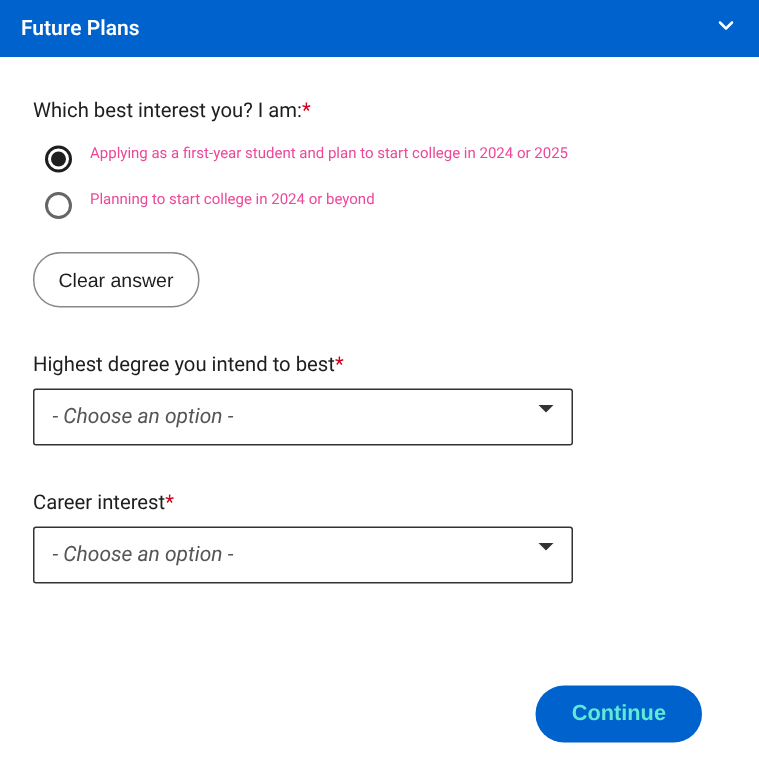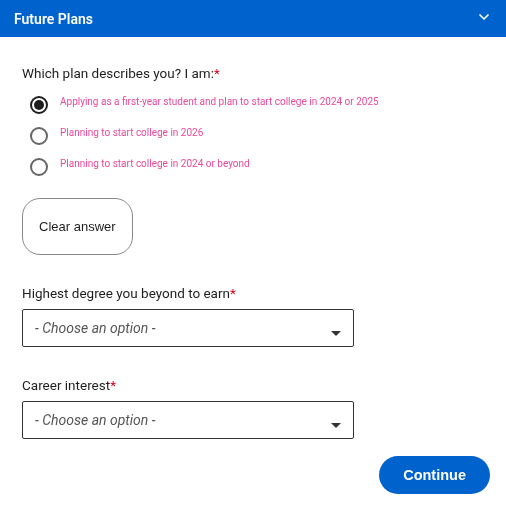--- a/index.html
+++ b/index.html
@@ -63,58 +63,58 @@
   .radio-label {
     font-size: 10px;
     line-height: 1.35;
     color: #ec4899;
   }
   .clear-btn {
     margin-top: 10px;
     border: 1px solid #888;
     background: #fff;
     border-radius: 18px;
-    padding: 20px 16px;
+    padding: 10px 16px;
     font-size: 13px;
     color: #1e1e1e;
     cursor: pointer;
   }
   .field-block { margin-top: 30px; }
   .field-label {
     font-size: 13.5px;
     margin-bottom: 8px;
   }
   .select {
-    width: 332px;
+    width: 360px;
     border: 1px solid #333;
     border-radius: 2px;
     padding: 10px 12px;
     display: flex;
     justify-content: space-between;
-    align-items: flex-end;
+    align-items: flex-start;
     cursor: pointer;
     background: #fff;
   }
   .select-placeholder {
     font-style: italic;
     color: #555;
     font-size: 14px;
   }
   .caret {
     width: 0; height: 0;
     border-left: 5px solid transparent;
     border-right: 5px solid transparent;
     border-top: 5px solid #333;
   }
   .continue-btn {
     position: absolute;
-    right: 16px;
+    right: 38px;
     bottom: 14px;
     background: #0062cc;
-    color: #ffffff;
+    color: #5eead4;
     border: none;
     border-radius: 22px;
     padding: 11px 24px;
     font-size: 14.5px;
     font-weight: 600;
     cursor: pointer;
   }
 </style>
 </head>
 <body>
@@ -124,43 +124,39 @@
   <span>
     <svg class="chevron" viewBox="0 0 24 24" fill="none" stroke="#fff" stroke-width="2.5" stroke-linecap="round" stroke-linejoin="round">
         <polyline points="6 9 12 15 18 9"></polyline>
       </svg>
   </span>
 </div>
 
 <div class="content">
 
   <div class="question-label">
-    <span>Which plan describes you? I am:</span><span class="req">*</span>
+    <span>Which best interest you? I am:</span><span class="req">*</span>
   </div>
 
   <div class="radio-group">
     <div class="radio-row">
       <div class="radio selected"></div>
       <div class="radio-label">Applying as a first-year student and plan to start college in 2024 or 2025</div>
-    </div>
-    <div class="radio-row">
-      <div class="radio"></div>
-      <div class="radio-label">Planning to start college in 2026</div>
     </div>
     <div class="radio-row">
       <div class="radio"></div>
       <div class="radio-label">Planning to start college in 2024 or beyond</div>
     </div>
   </div>
 
   <button class="clear-btn">Clear answer</button>
 
   <div class="field-block">
     <div class="field-label">
-      <span>Highest degree you beyond to earn</span><span class="req">*</span>
+      <span>Highest degree you intend to best</span><span class="req">*</span>
     </div>
     <div class="select">
       <span class="select-placeholder">- Choose an option -</span>
       <span class="caret"></span>
     </div>
   </div>
 
   <div class="field-block">
     <div class="field-label">
       <span>Career interest</span><span class="req">*</span>

